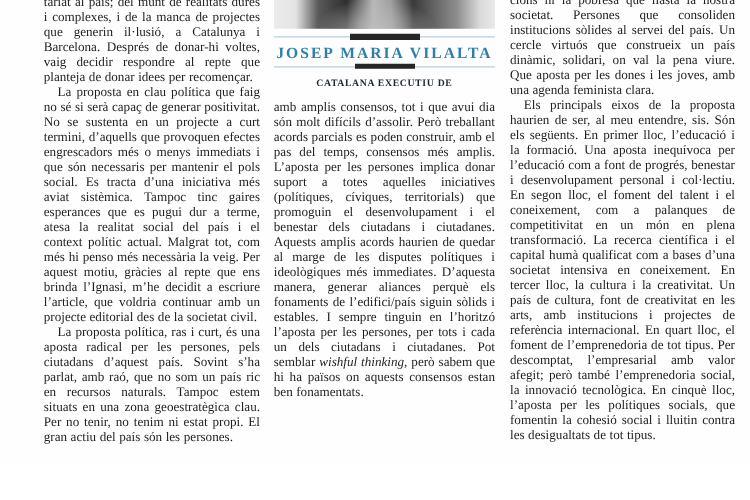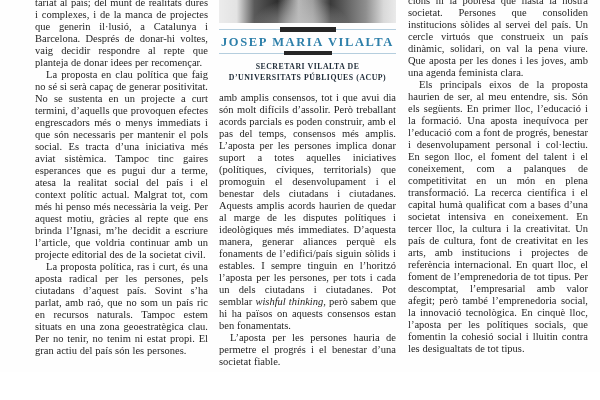--- a/index.html
+++ b/index.html
@@ -66,26 +66,24 @@
   <div class="col col2" lang="ca">
     <div class="author-photo"></div>
     <div class="rule rule-top">
       <span class="bar"></span>
     </div>
     <h2 class="byline">JOSEP MARIA VILALTA</h2>
     <div class="rule rule-bottom">
       <span class="bar"></span>
     </div>
     <div class="author-title">
-      <span>SECRETARI VILALTA DE</span>
-      <span>D’UNIVERSITATS PÚBLIQUES (ACUP)</span>
+      <span>CATALANA EXECUTIU DE</span>
     </div>
     <div class="body-text">
         <p class="para">amb amplis consensos, tot i que avui dia són molt difícils d’assolir. Però treballant acords parcials es poden construir, amb el pas del temps, consensos més amplis. L’aposta per les persones implica donar suport a totes aquelles iniciatives (polítiques, cíviques, territorials) que promoguin el desenvolupament i el benestar dels ciutadans i ciutadanes. Aquests amplis acords haurien de quedar al marge de les disputes polítiques i ideològiques més immediates. D’aquesta manera, generar aliances perquè els fonaments de l’edifici/país siguin sòlids i estables. I sempre tinguin en l’horitzó l’aposta per les persones, per tots i cada un dels ciutadans i ciutadanes. Pot semblar <i>wishful thinking</i>, però sabem que hi ha països on aquests consensos estan ben fonamentats.</p>
-        <p class="para indent">L’aposta per les persones hauria de permetre el progrés i el benestar d’una societat fiable.</p>
       </div>
   </div>
 
   <div class="col col3" lang="ca">
       <p class="para">cions ni la pobresa que llasta la nostra societat. Persones que consoliden institucions sòlides al servei del país. Un cercle virtuós que construeix un país dinàmic, solidari, on val la pena viure. Que aposta per les dones i les joves, amb una agenda feminista clara.</p>
       <p class="para indent">Els principals eixos de la proposta haurien de ser, al meu entendre, sis. Són els següents. En primer lloc, l’educació i la formació. Una aposta inequívoca per l’educació com a font de progrés, benestar i desenvolupament personal i col·lectiu. En segon lloc, el foment del talent i el coneixement, com a palanques de competitivitat en un món en plena transformació. La recerca científica i el capital humà qualificat com a bases d’una societat intensiva en coneixement. En tercer lloc, la cultura i la creativitat. Un país de cultura, font de creativitat en les arts, amb institucions i projectes de referència internacional. En quart lloc, el foment de l’emprenedoria de tot tipus. Per descomptat, l’empresarial amb valor afegit; però també l’emprenedoria social, la innovació tecnològica. En cinquè lloc, l’aposta per les polítiques socials, que fomentin la cohesió social i lluitin contra les desigualtats de tot tipus.</p>
     </div>
 
 </div>
 

